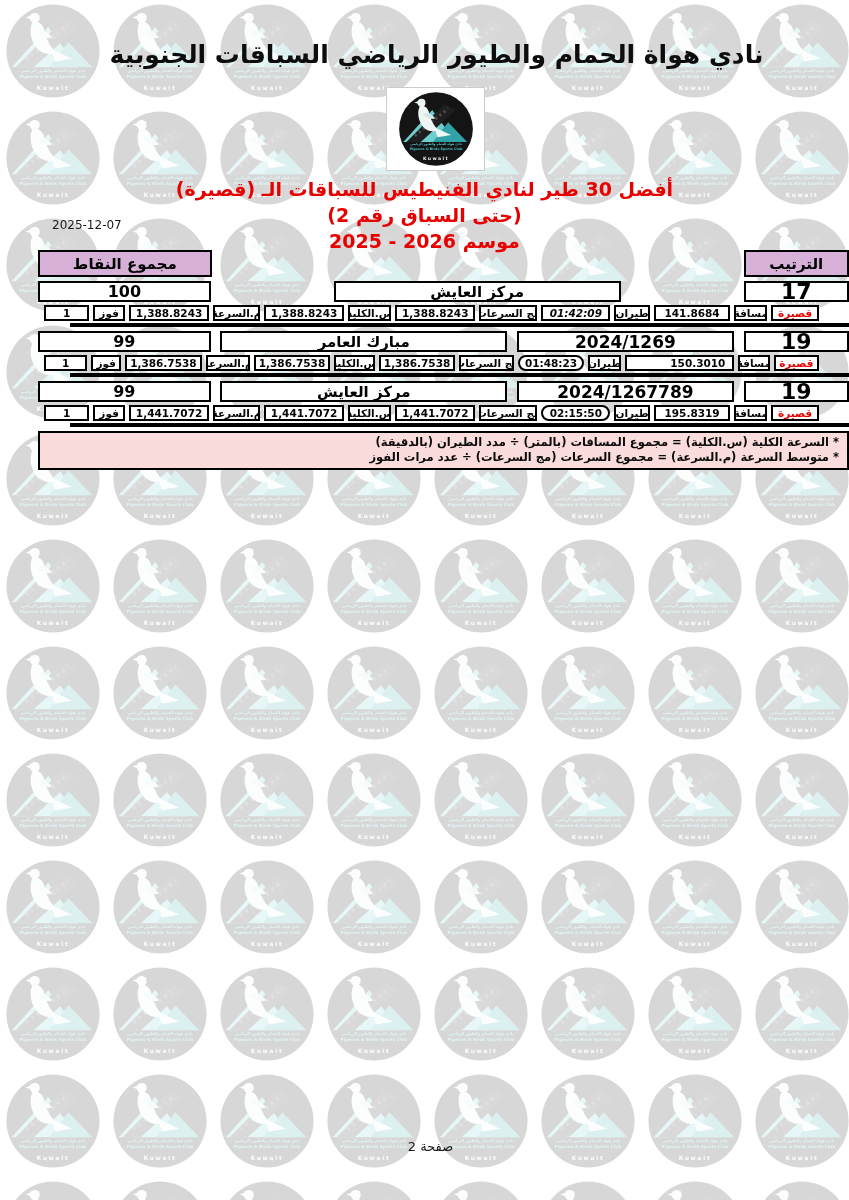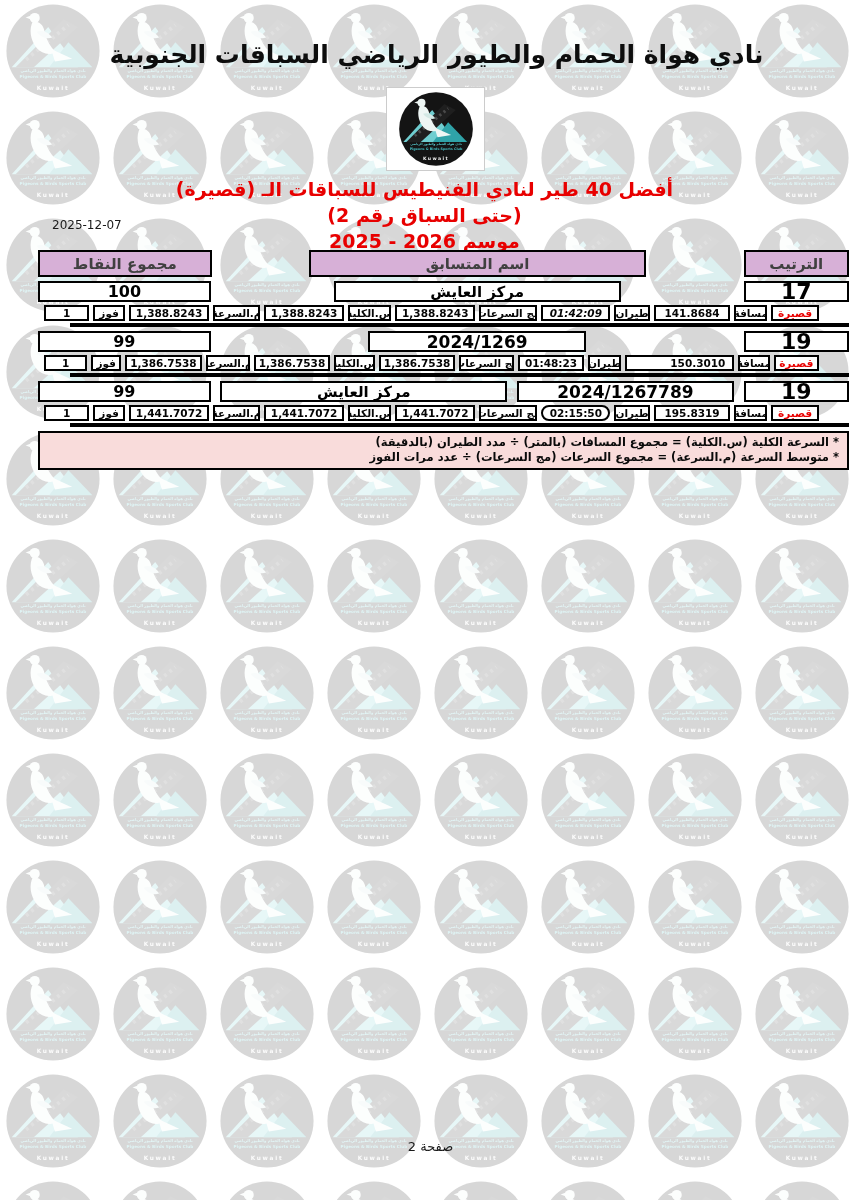--- a/index.html
+++ b/index.html
@@ -33,21 +33,21 @@
     position: absolute; left: 52px; top: 218px; direction: ltr;
     font-size: 12px; color: #1a1a1a;
   }
 
   .rtable { position: absolute; top: 250px; left: 38px; width: 811px; }
   .hrow, .mrow { display: flex; justify-content: space-between; gap: 5px; }
   .hrow { height: 27px; }
   .hcell {
     background: var(--header-bg, #d7b0d7); border: 2px solid #000;
     display:flex; align-items:center; justify-content:center;
-    font-weight: 700; font-size: 15px; color:#404040;
+    font-weight: 700; font-size: 15px; color:#000000;
   }
   .c-rank   { flex: 0 0 13.0%; }
   .c-bird   { flex: 0 0 21.0%; }
   .c-name   { flex: 0 0 41.6%; }
   .c-points { flex: 0 0 21.4%; }
 
   .mrow { height: 21px; margin-top: 4px; }
   .mcell {
     background:#fff; border: 2px solid #000;
     display:flex; align-items:center; justify-content:center;
@@ -219,34 +219,33 @@
 
     <div class="club-title">نادي هواة الحمام والطيور الرياضي السباقات الجنوبية</div>
 
     <div class="logo-box">
       <svg width="76" height="76" viewBox="0 0 100 100" xmlns="http://www.w3.org/2000/svg" xmlns:xlink="http://www.w3.org/1999/xlink">
         <use href="#club-logo" xlink:href="#club-logo"></use>
       </svg>
     </div>
 
     <div class="red-titles">
-      <div>أفضل 40 طير لنادي الفنيطيس للسباقات الـ (قصيرة)</div>
+      <div>أفضل 30 طير لنادي الفنيطيس للسباقات الـ (قصيرة)</div>
       <div>(حتى السباق رقم 2)</div>
       <div>
         <span>موسم</span>
         <span dir="ltr">2025 - 2026</span>
       </div>
     </div>
 
     <div class="date">2025-12-07</div>
 
     <div class="rtable" dir="rtl">
       <div class="hrow">
         <div class="hcell c-rank">الترتيب</div>
-        <div class="hcell c-name">اسم المتسابق</div>
         <div class="hcell c-points">مجموع النقاط</div>
       </div>
 
       <div id="entries">
           <div class="entry">
             <div class="mrow">
               <div class="mcell m-rank">17</div>
               <div class="mcell m-name">مركز العايش</div>
               <div class="mcell m-points">100</div>
             </div>
@@ -264,28 +263,29 @@
               <div class="dcell val" style="flex: 12.2 1 0px;">1,388.8243</div>
               <div class="dcell lbl" style="flex: 4.4 1 0px;">فوز</div>
               <div class="dcell val" style="flex: 6.6 1 0px;">1</div>
             </div>
             <div class="thick"></div>
           </div>
           <div class="entry">
             <div class="mrow">
               <div class="mcell m-rank">19</div>
               <div class="mcell m-bird">2024/1269</div>
+              <div class="mcell m-name">مبارك العامر</div>
               <div class="mcell m-points">99</div>
             </div>
             <div class="drow">
               <div class="dcell cat" style="flex: 7 1 0px;">قصيرة</div>
               <div class="dcell lbl" style="flex: 4.6 1 0px;">مسافة</div>
               <div class="dcell val" style="flex: 11.6 1 0px; padding-left: 36px;">150.3010</div>
               <div class="dcell lbl" style="flex: 5 1 0px;">طيران</div>
-              <div class="dcell val" style="flex: 10.4 1 0px;">01:48:23</div>
+              <div class="dcell val" style="flex: 10.4 1 0px; border-radius: 8px;">01:48:23</div>
               <div class="dcell lbl" style="flex: 8.6 1 0px;">مج السرعات</div>
               <div class="dcell val" style="flex: 12.2 1 0px;">1,386.7538</div>
               <div class="dcell lbl" style="flex: 6.2 1 0px;">س.الكلية</div>
               <div class="dcell val" style="flex: 12.2 1 0px;">1,386.7538</div>
               <div class="dcell lbl" style="flex: 6.8 1 0px;">م.السرعة</div>
               <div class="dcell val" style="flex: 12.2 1 0px;">1,386.7538</div>
               <div class="dcell lbl" style="flex: 4.4 1 0px;">فوز</div>
               <div class="dcell val" style="flex: 6.6 1 0px;">1</div>
             </div>
             <div class="thick"></div>

